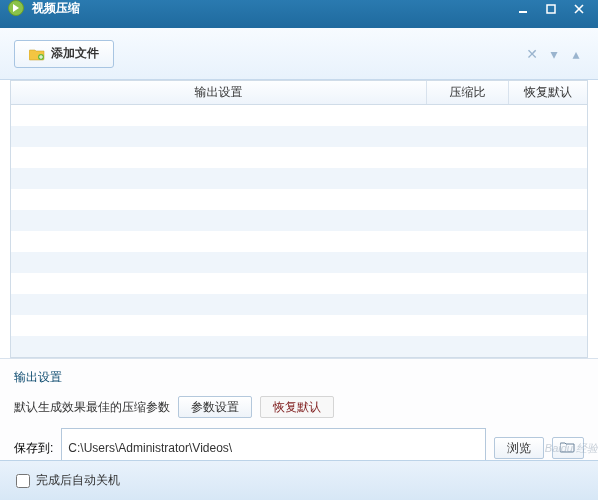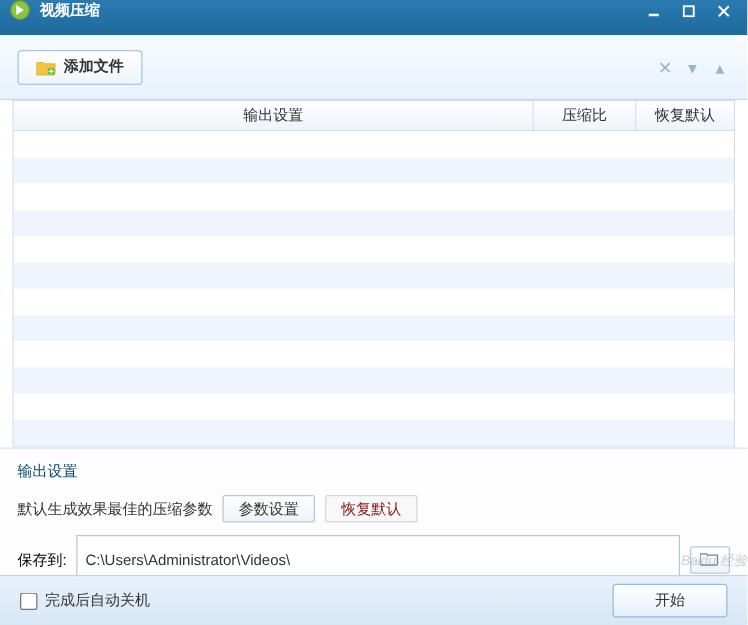--- a/index.html
+++ b/index.html
@@ -111,29 +111,29 @@
 <div class="output">
   <div class="sec-title">输出设置</div>
   <div class="row-line">
     <span class="hint">默认生成效果最佳的压缩参数</span>
     <div class="btn">参数设置</div>
     <div class="btn ghost">恢复默认</div>
   </div>
   <div class="row-line" style="margin-bottom:0">
     <span>保存到:</span>
     <input class="path-input" value="C:\Users\Administrator\Videos\" style="">
+    <div class="btn">浏览</div>
     <div class="btn icon-btn">
       <span><svg width="16" height="12" viewBox="0 0 16 12">
             <path d="M1 2h4l1 1h8v7a1 1 0 0 1-1 1H1a1 1 0 0 1-1-1V3a1 1 0 0 1 1-1z" fill="none" stroke="#6b829a" stroke-width="1"></path>
           </svg></span>
     </div>
   </div>
 </div>
 
 <div class="footer">
   <label class="chk">
     <input type="checkbox" style="">
     <span>完成后自动关机</span>
   </label>
-  <div class="start-btn">开始</div>
 </div>
 
 <div class="watermark">Baidu 经验</div>
 
 </body></html>

